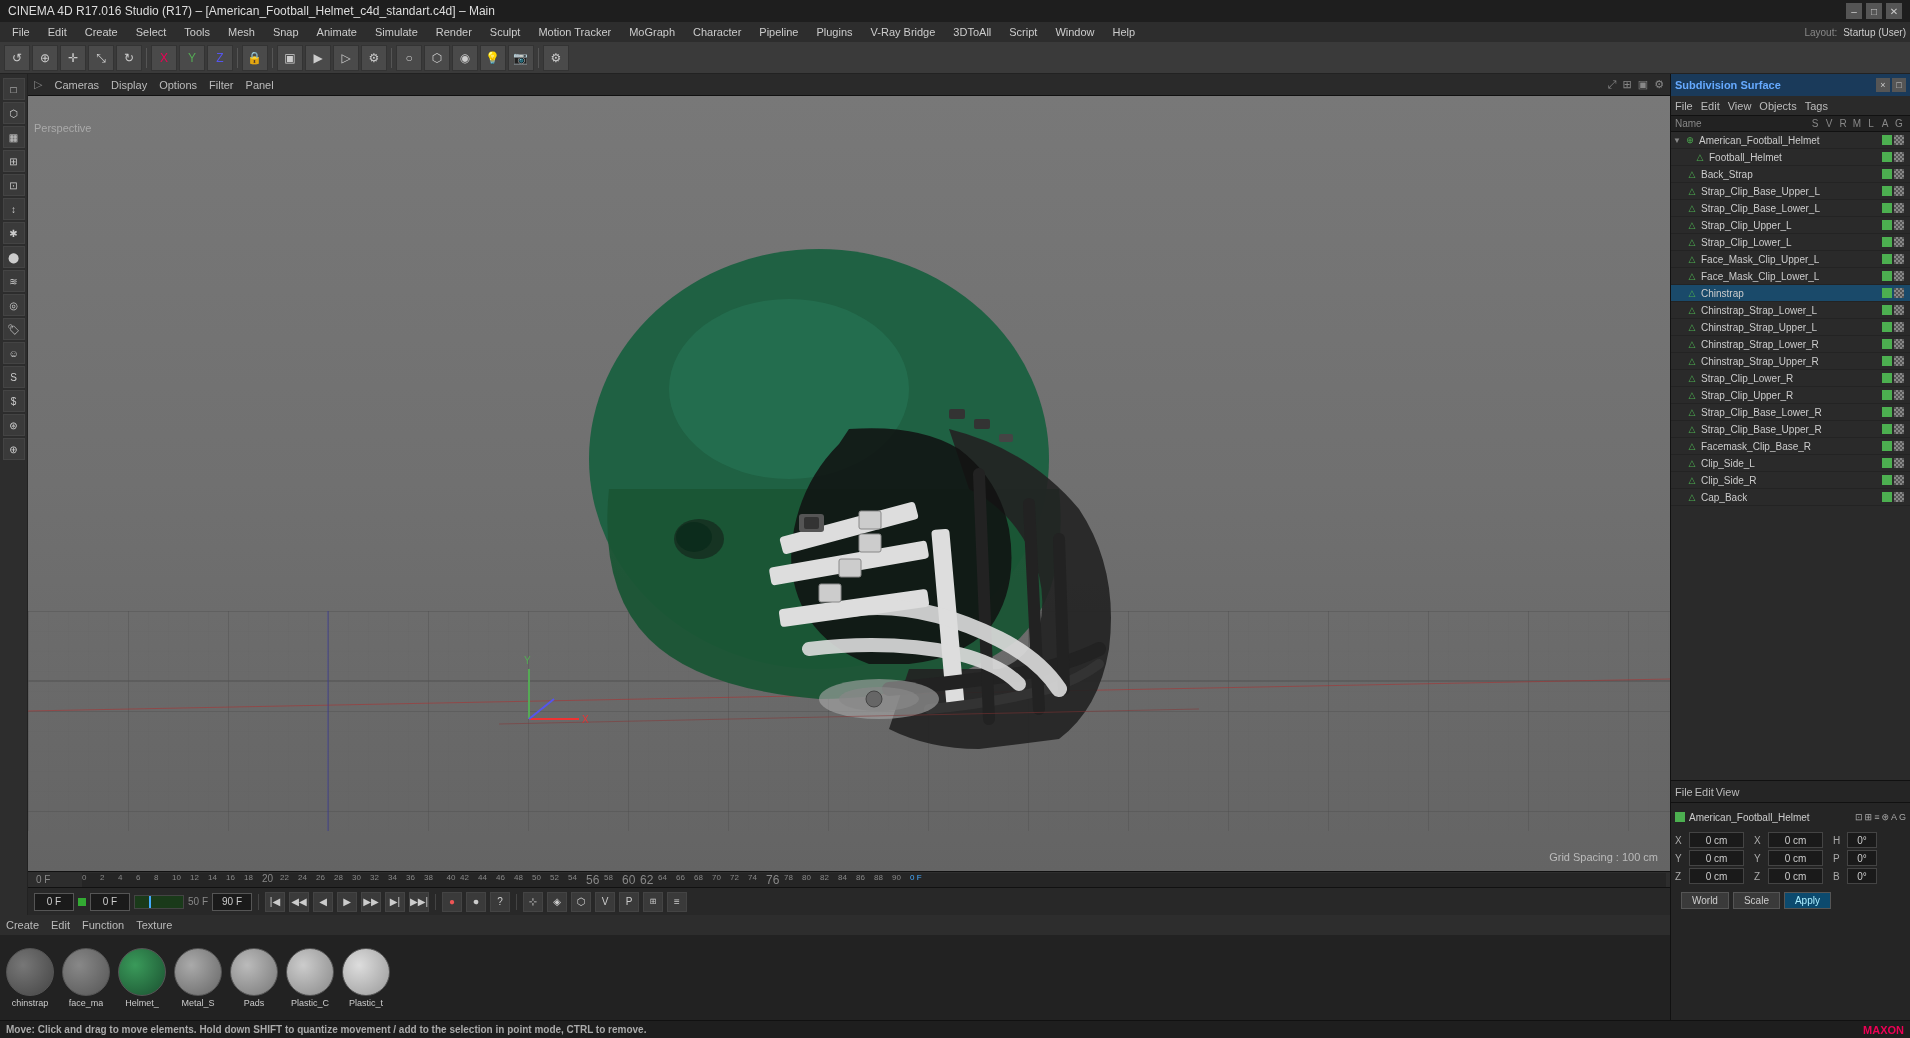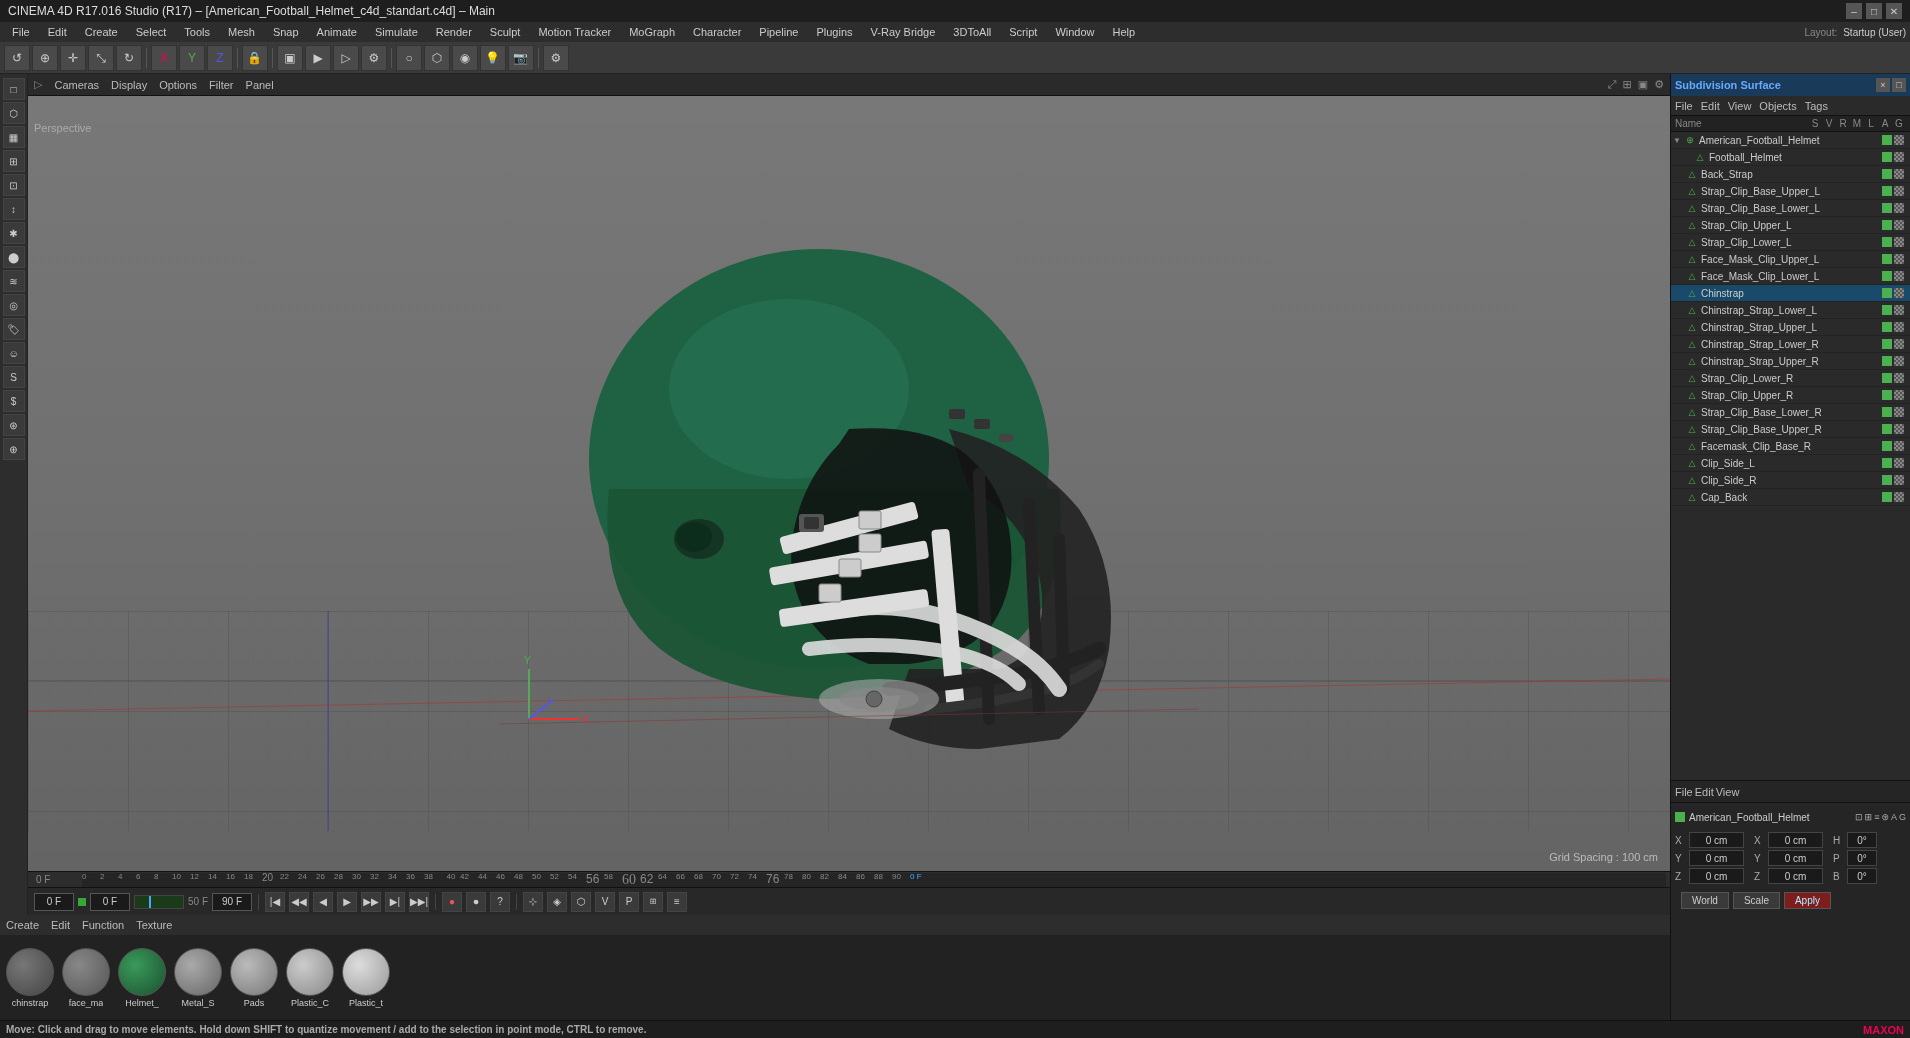--- a/index.html
+++ b/index.html
@@ -663,21 +663,21 @@
           <span style="color:#888;font-size:8px;min-width:18px;text-align:center;">40</span>
           <span style="color:#888;font-size:8px;min-width:18px;">42</span>
           <span style="color:#888;font-size:8px;min-width:18px;">44</span>
           <span style="color:#888;font-size:8px;min-width:18px;">46</span>
           <span style="color:#888;font-size:8px;min-width:18px;">48</span>
           <span style="color:#888;font-size:8px;min-width:18px;">50</span>
           <span style="color:#888;font-size:8px;min-width:18px;">52</span>
           <span style="color:#888;font-size:8px;min-width:18px;">54</span>
           <span style="color:#888;font-size:12px;min-width:18px;">56</span>
           <span style="color:#888;font-size:8px;min-width:18px;">58</span>
-          <span style="color:#888;font-size:14px;min-width:18px;font-family:Liberation Serif, serif;">60</span>
+          <span style="color:#888;font-size:12px;min-width:18px;">60</span>
           <span style="color:#888;font-size:12px;min-width:18px;">62</span>
           <span style="color:#888;font-size:8px;min-width:18px;">64</span>
           <span style="color:#888;font-size:8px;min-width:18px;">66</span>
           <span style="color:#888;font-size:8px;min-width:18px;">68</span>
           <span style="color:#888;font-size:8px;min-width:18px;">70</span>
           <span style="color:#888;font-size:8px;min-width:18px;">72</span>
           <span style="color:#888;font-size:8px;min-width:18px;">74</span>
           <span style="color:#888;font-size:12px;min-width:18px;">76</span>
           <span style="color:#888;font-size:8px;min-width:18px;">78</span>
           <span style="color:#888;font-size:8px;min-width:18px;">80</span>
@@ -929,21 +929,21 @@
           <input class="coord-val" type="text" value="0 cm" style="">
           <span class="coord-second-label">Z</span>
           <input class="coord-val" type="text" value="0 cm" style="">
           <span class="coord-second-label">B</span>
           <input class="coord-val" type="text" value="0°" style="width: 30px;">
         </div>
 
         <div id="world-apply-bar" style="display:flex;align-items:center;gap:4px;margin-top:4px;">
           <button class="wa-btn">World</button>
           <button class="wa-btn">Scale</button>
-          <button class="wa-btn" style="background:#7f1d1d; color:#aef;">Apply</button>
+          <button class="wa-btn" style="background:#0c4a6e; color:#aef;">Apply</button>
         </div>
       </div>
     </div>
   </div>
 </div>
 
 <div id="bottom-section" style="display:flex; height:105px;">
   <div id="mat-section" style="flex:1; background:#222; display:flex; flex-direction:column;">
     <div id="material-bar-header" style="height:20px; background:#2d2d2d; display:flex; align-items:center; padding:0 6px; gap:12px;">
       <span class="mat-menu-item">Create</span>

